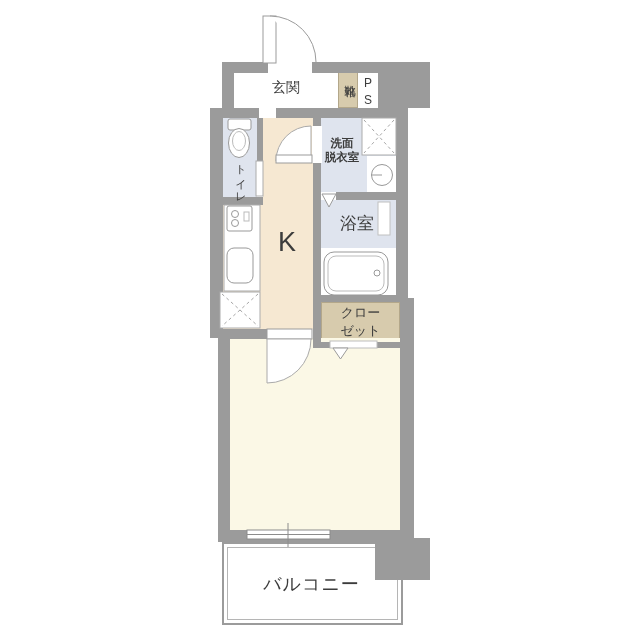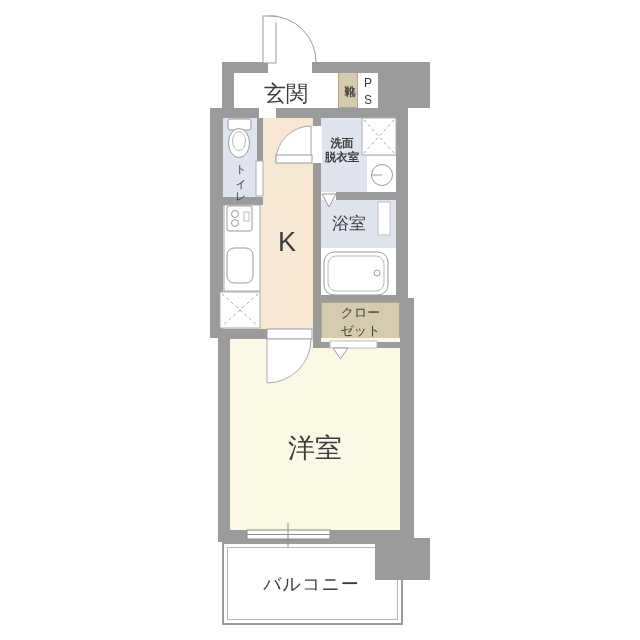--- a/index.html
+++ b/index.html
@@ -128,39 +128,38 @@
       <line x1="371" y1="175" x2="382" y2="175" stroke="#999999" stroke-width="1"></line>
     </g>
 
     <g>
       <rect x="324" y="252" width="64" height="43" rx="10" fill="#ffffff" stroke="#999999" stroke-width="1"></rect>
       <rect x="328" y="256" width="56" height="35" rx="8" fill="none" stroke="#bbbbbb" stroke-width="1"></rect>
       <circle cx="377" cy="273" r="3" fill="none" stroke="#999999" stroke-width="1"></circle>
     </g>
   </svg>
 
-  <div class="label" style="left:234px;top:79px;width:104px;font-size:22px;text-align:center;">玄関</div>
+  <div class="label" style="left:234px;top:79px;width:104px;font-size:14px;text-align:center;">玄関</div>
 
   <div class="label vtext" style="left:342px;top:76px;font-size:11.5px;letter-spacing:1px;">靴箱</div>
 
   <div class="label vtext" style="left:361px;top:76px;font-size:12px;letter-spacing:3px;">PS</div>
 
   <div class="label vtext" style="left:233px;top:157px;font-size:11px;letter-spacing:1px;">トイレ</div>
 
   <div class="label" style="left:262px;top:227px;width:50px;font-size:27px;">K</div>
 
   <div class="label" style="left:319px;top:136px;width:46px;font-size:11.5px;line-height:14px;font-weight:bold;">
     <div>洗面</div>
     <div>脱衣室</div>
   </div>
 
-  <div class="label" style="left:321px;top:212px;width:56px;font-size:17px;">浴室</div>
+  <div class="label" style="left:321px;top:212px;width:56px;font-size:17px;padding-left:8px;">浴室</div>
 
   <div class="label" style="left:321px;top:304px;width:79px;font-size:13px;line-height:18px;">
     <div>クロー</div>
     <div>ゼット</div>
   </div>
 
-  <div class="label" style="left:230px;top:430px;width:170px;font-size:27px;">洋室</div>
 
   <div class="label" style="left:222px;top:572px;width:179px;font-size:18px;letter-spacing:1px;">バルコニー</div>
 
 </div>
 
 </body></html>

